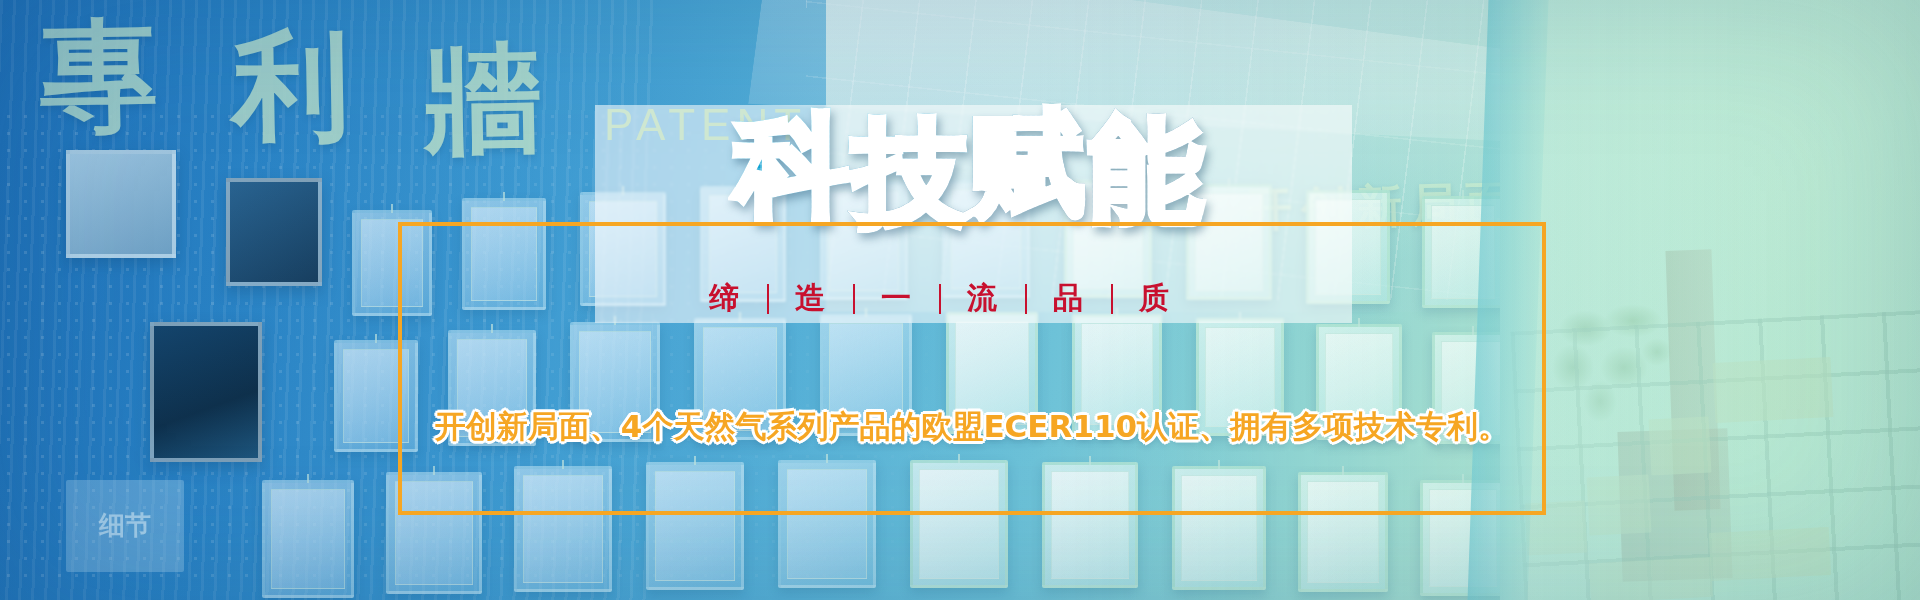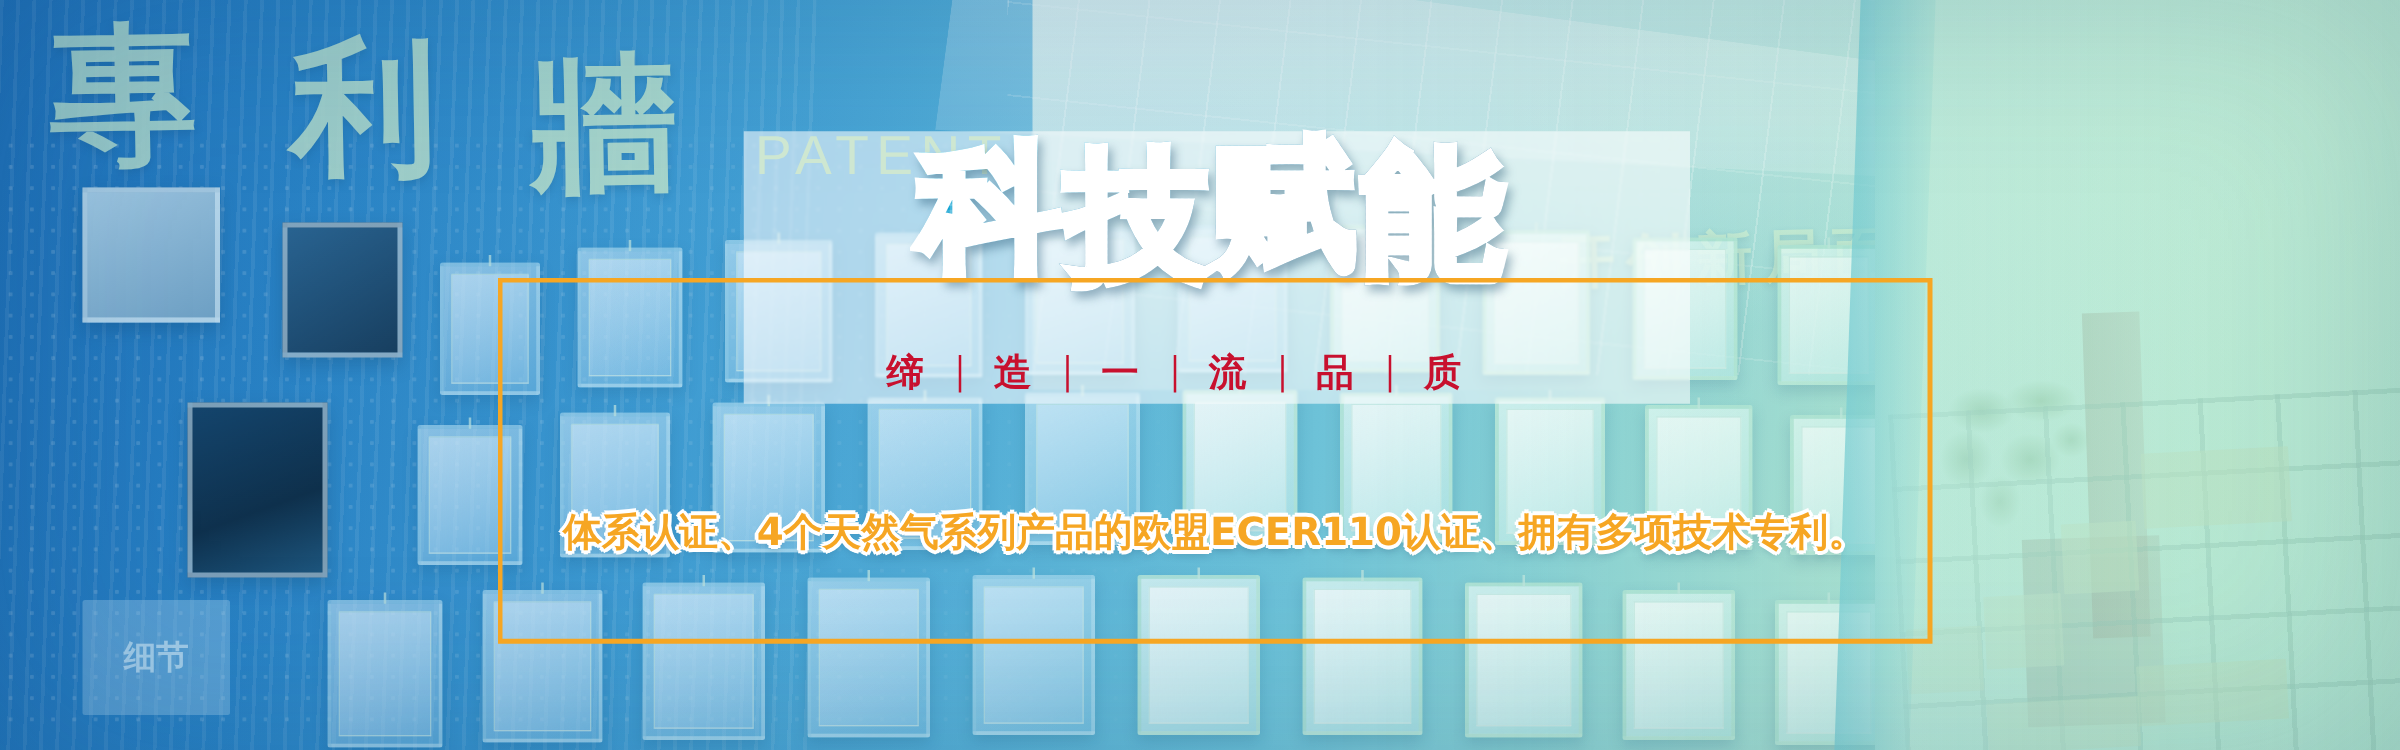--- a/index.html
+++ b/index.html
@@ -472,16 +472,16 @@
     <span>流</span>
     <span class="sep"></span>
     <span>品</span>
     <span class="sep"></span>
     <span>质</span>
   </div>
 
   <div class="orange-frame"></div>
 
   <div class="copy">
-    <div>体系认证、4个天然气系列产品的欧盟ECER110认证、拥有多项技术专利。</div>
+    <div>开创新局面、4个天然气系列产品的欧盟ECER110认证、拥有多项技术专利。</div>
   </div>
 
 </div>
 
 </body></html>

